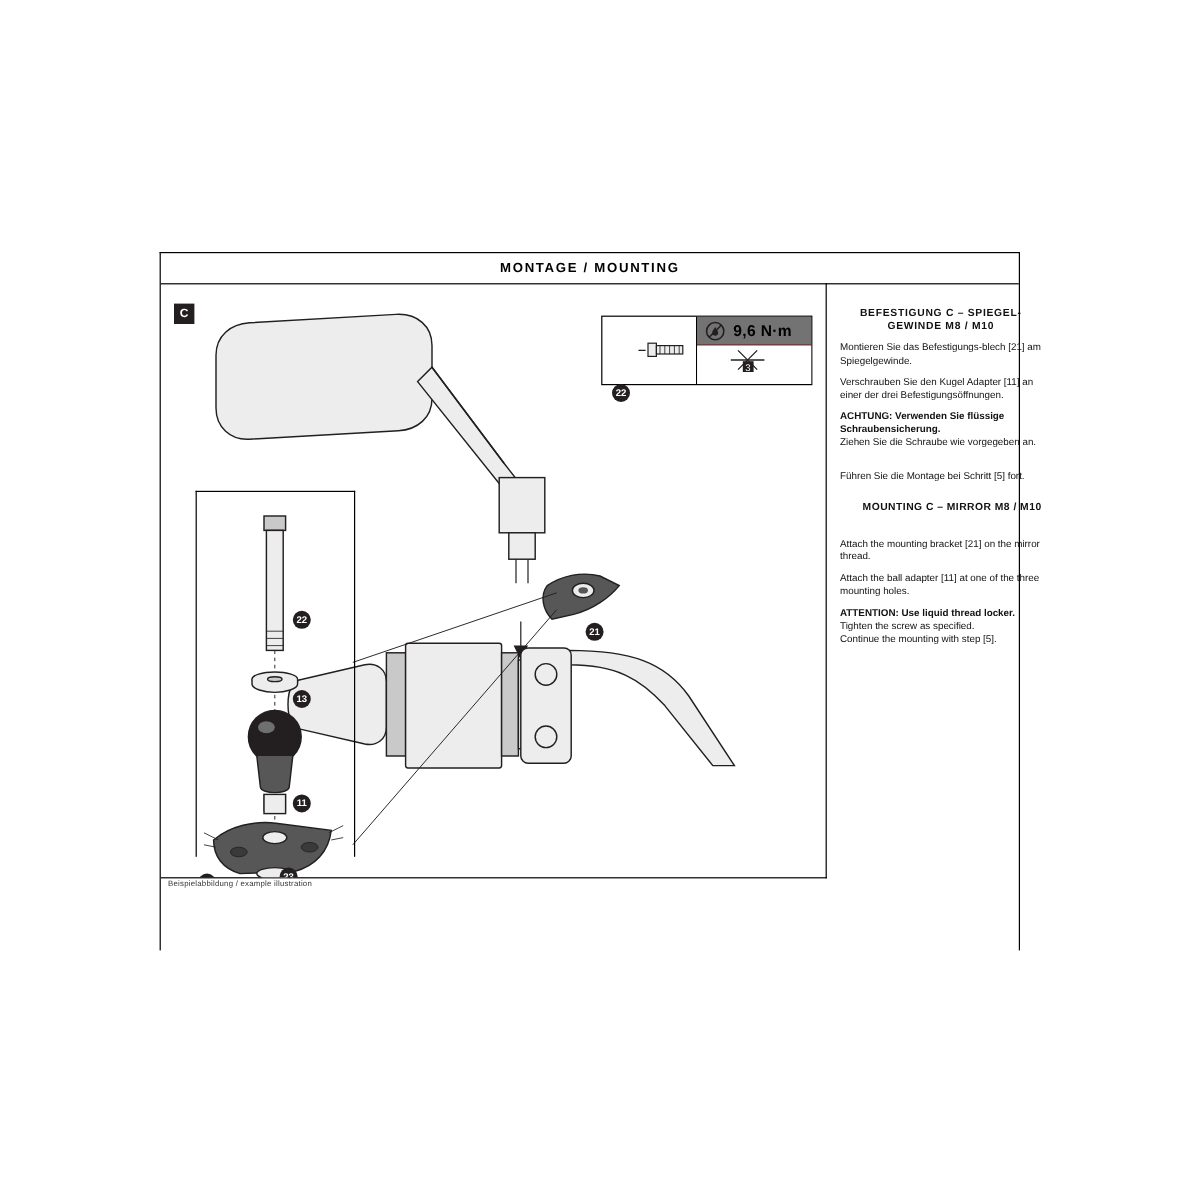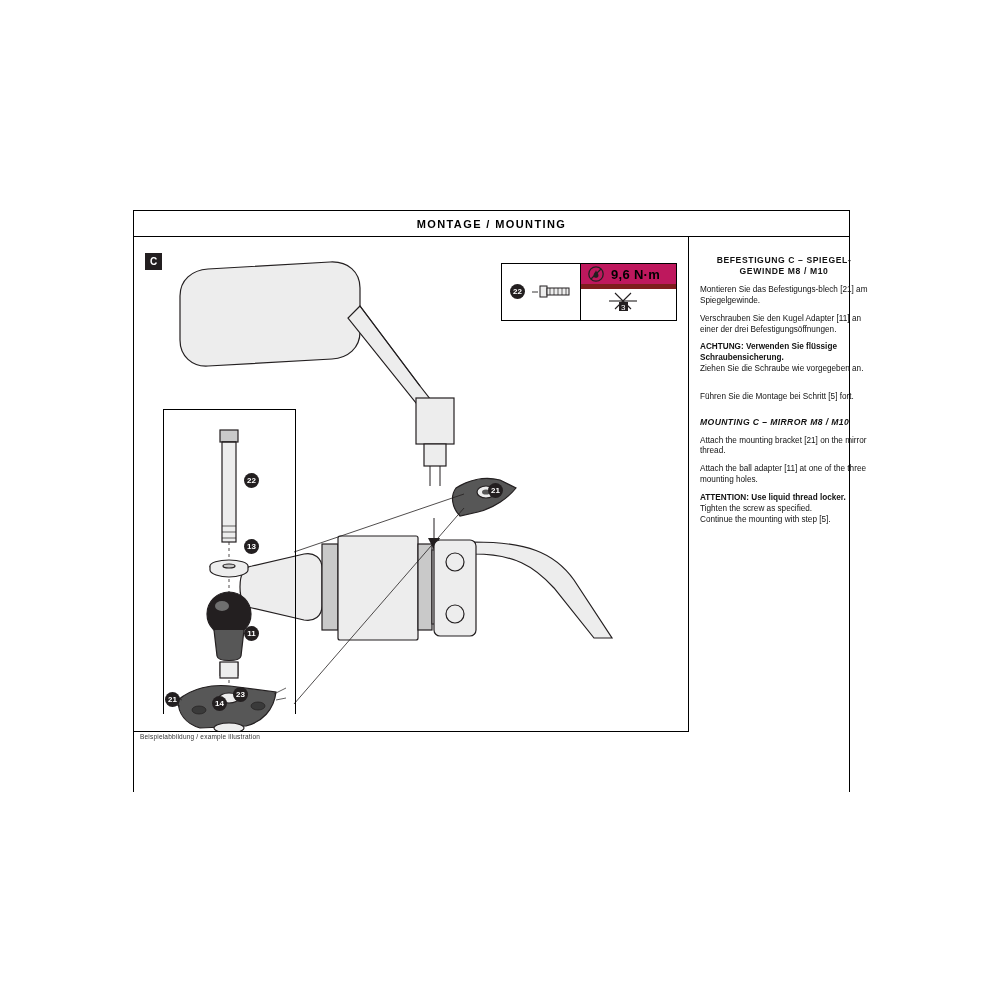--- a/index.html
+++ b/index.html
@@ -121,22 +121,22 @@
     border-right: 1px solid #000;
     position: relative;
   }
   .torque-right {
     flex: 1;
     display: flex;
     flex-direction: column;
   }
   .torque-top {
     height: 28px;
-    border-bottom: 5px solid #7f1d1d;
-    background: #be185d;
+    border-bottom: 1px solid #7f1d1d;
+    background: #737373;
     display: flex;
     align-items: center;
     gap: 6px;
     padding-left: 6px;
   }
   .torque-val {
     font-size: 13px;
     font-weight: bold;
     letter-spacing: .3px;
   }
@@ -174,41 +174,41 @@
     margin-bottom: 7px;
   }
   .text-col p {
     margin: 0 0 7px 0;
   }
   .text-col .b {
     font-weight: bold;
   }
   .text-col .head2 {
     font-weight: bold;
-    text-align: left;
+    text-align: right;
     letter-spacing: .4px;
     font-size: 8.6px;
-    margin: 14px 0 7px 0;
-    font-style: italic;
+    margin: 14px 0 20px 0;
   }
 
   
   .callout {
     position: absolute;
     width: 15px;
     height: 15px;
     border-radius: 50%;
     background: #231f20;
     color: #fff;
     font-size: 8px;
     font-weight: bold;
     display: flex;
     align-items: center;
     justify-content: center;
     z-index: 30;
+    margin-top: 36px;
   }
 
   svg.art {
     position: absolute;
     left: 0; top: 0;
     width: 554px;
     height: 495px;
     overflow: visible;
   }
   svg.icon-art { position:absolute; left:0; top:0; }

